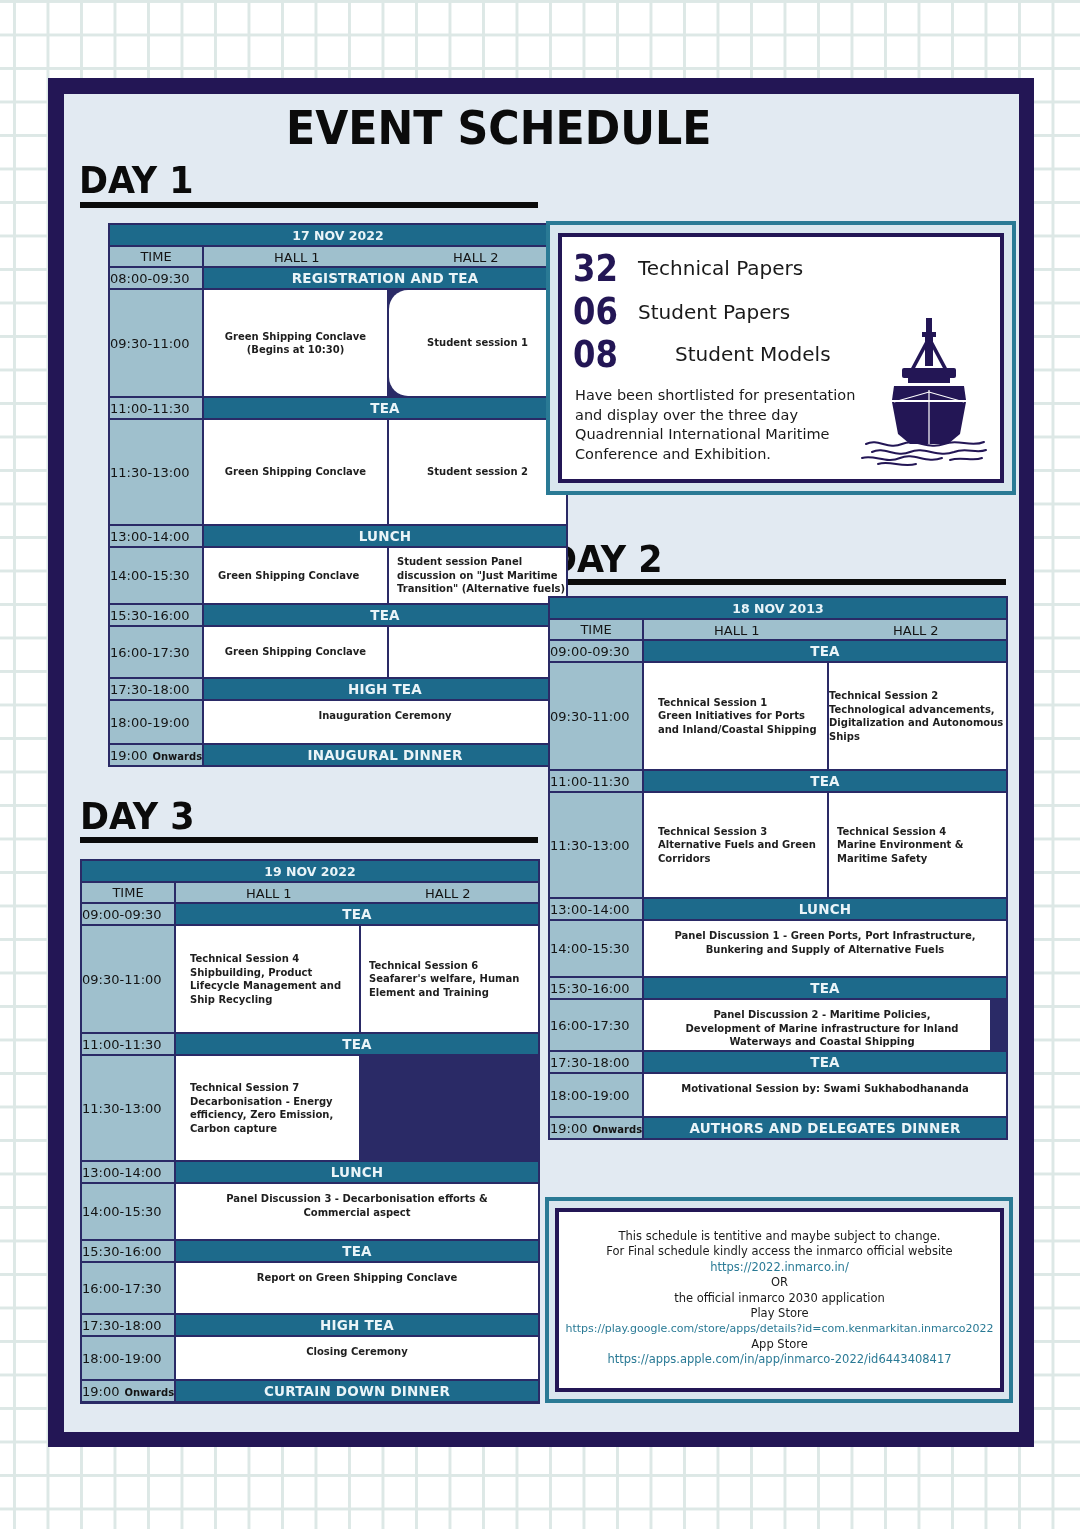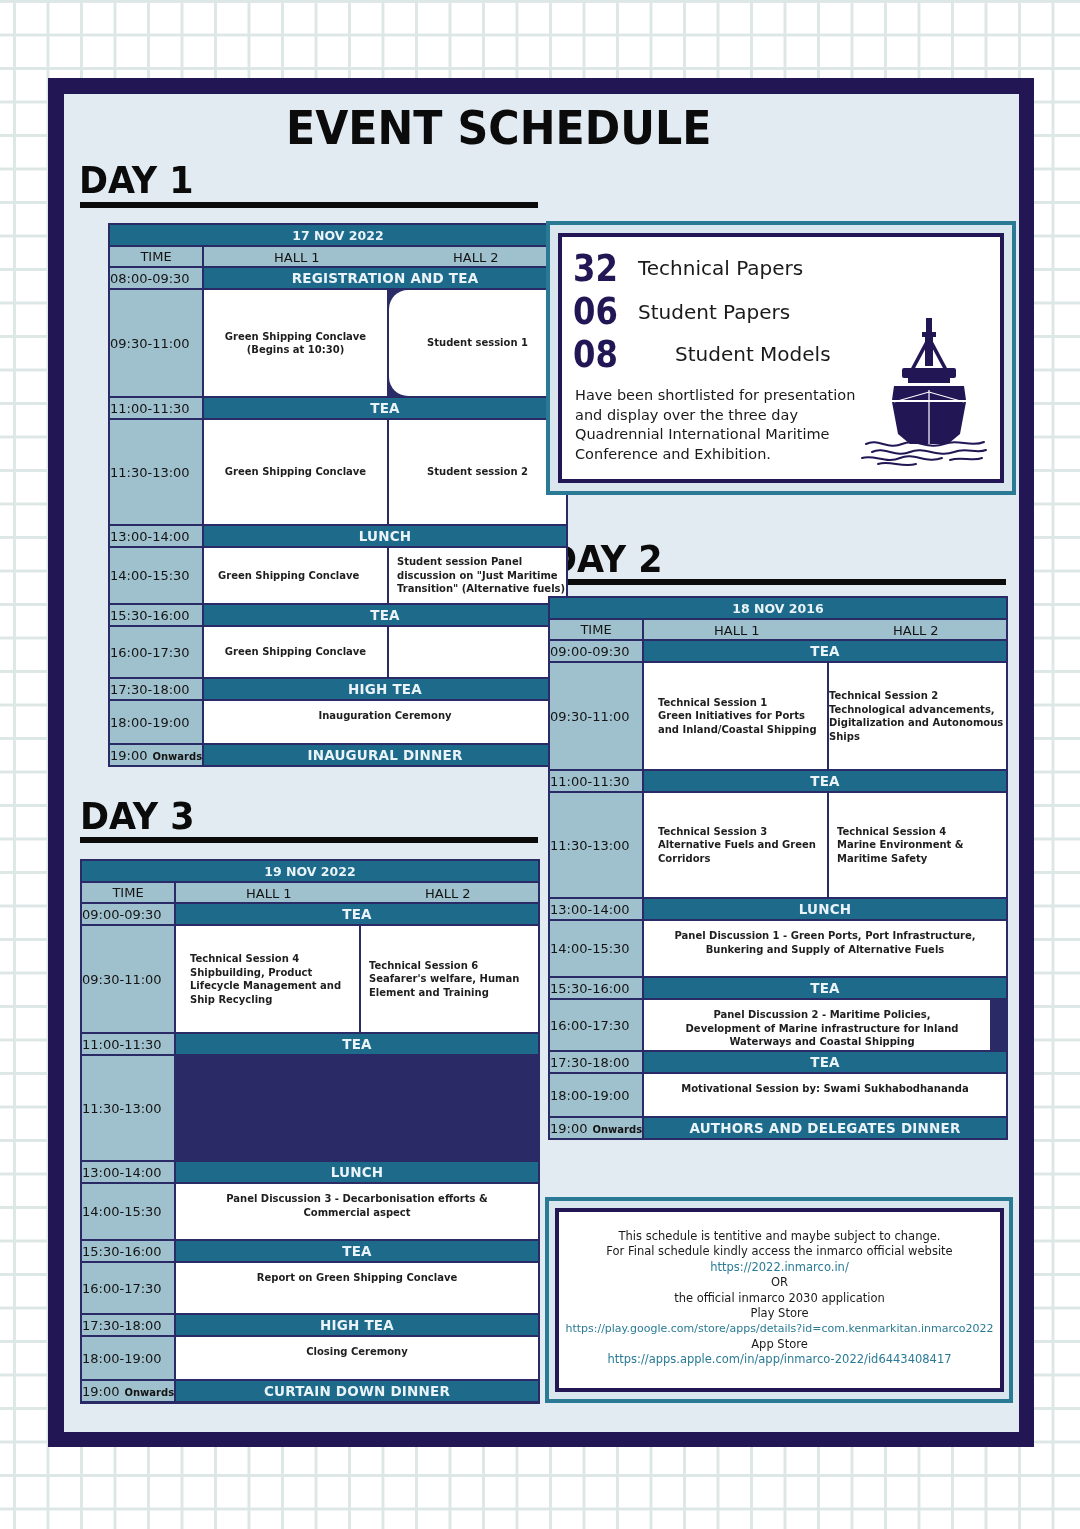--- a/index.html
+++ b/index.html
@@ -191,21 +191,21 @@
     <div class="row" style="top: 520px; height: 20px;">
       <div class="cell c-time" style="left: 0px; width: 92px;">
         <span>19:00</span>
         <span class="onw">Onwards</span>
       </div>
       <div class="cell c-break" style="left: 94px; right: 0px;">INAUGURAL DINNER</div>
     </div>
   </div>
 <div id="day2" class="sched" style="left:548px; top:596px; width:460px; height:544px;">
     <div class="row" style="top: 0px; height: 20px;">
-      <div class="cell c-date" style="left: 0px; right: 0px;">18 NOV 2016</div>
+      <div class="cell c-date" style="left: 0px; right: 0px;">18 NOV 2013</div>
     </div>
     <div class="row" style="top: 22px; height: 19px;">
       <div class="cell c-hdr" style="left: 0px; width: 92px;">TIME</div>
       <div class="cell c-hdr" style="left: 94px; right: 0px;">
         <span class="hall-lbl" style="left: 70px;">HALL 1</span>
         <span class="hall-lbl" style="left: 249px;">HALL 2</span>
       </div>
     </div>
     <div class="row" style="top: 43px; height: 20px;">
       <div class="cell c-time" style="left: 0px; width: 92px;">
@@ -310,20 +310,22 @@
     <div class="row" style="top: 173px; height: 20px;">
       <div class="cell c-time" style="left: 0px; width: 92px;">
         <span>11:00-11:30</span>
       </div>
       <div class="cell c-break" style="left: 94px; right: 0px;">TEA</div>
     </div>
     <div class="row" style="top: 195px; height: 104px;">
       <div class="cell c-time" style="left: 0px; width: 92px;">
         <span>11:30-13:00</span>
       </div>
+      <div class="cell c-session left" style="left: 94px; width: 183px; white-space: pre-line;">Technical Session 7
+Decarbonisation - Energy efficiency, Zero Emission, Carbon capture</div>
     </div>
     <div class="row" style="top: 301px; height: 20px;">
       <div class="cell c-time" style="left: 0px; width: 92px;">
         <span>13:00-14:00</span>
       </div>
       <div class="cell c-break" style="left: 94px; right: 0px;">LUNCH</div>
     </div>
     <div class="row" style="top: 323px; height: 55px;">
       <div class="cell c-time" style="left: 0px; width: 92px;">
         <span>14:00-15:30</span>

